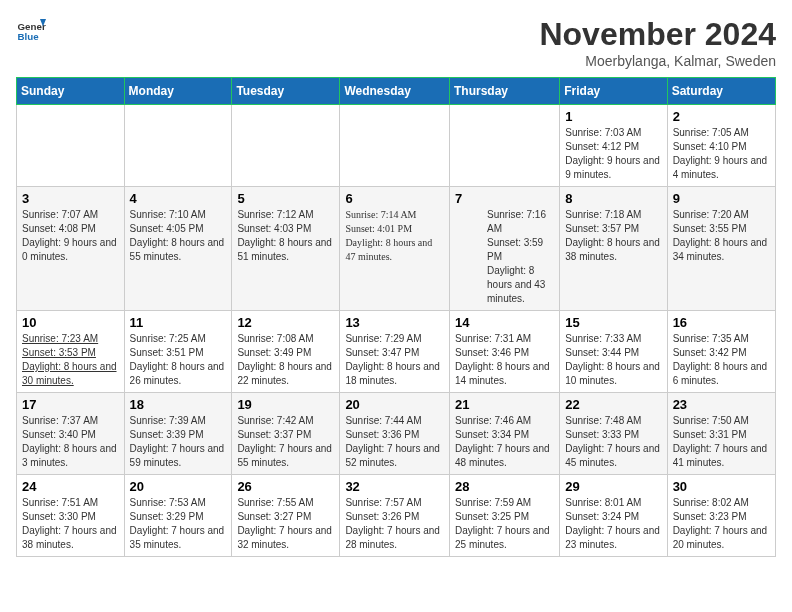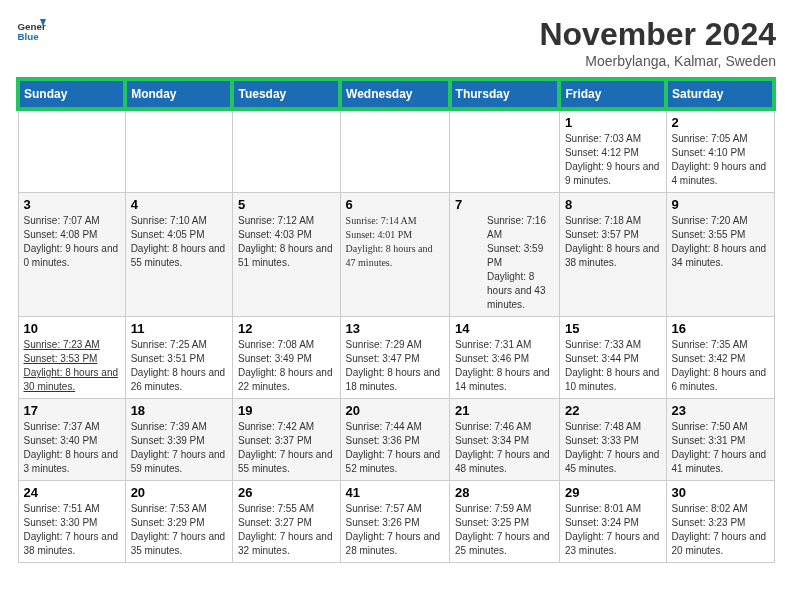--- a/index.html
+++ b/index.html
@@ -42,21 +42,21 @@
       border-collapse: collapse;
       font-size: 11px;
     }
     thead th {
       background-color: #1a6db5;
       color: #fff;
       padding: 6px 4px;
       text-align: left;
       font-size: 12px;
       font-weight: bold;
-      border: 4px solid #22c55e;
+      border: 1px solid #22c55e;
     }
     tbody td {
       border: 1px solid #ccc;
       padding: 4px 5px;
       vertical-align: top;
       height: 80px;
       width: 113px;
     }
     tbody tr:nth-child(even) td {
       background-color: #f5f5f5;
@@ -273,21 +273,21 @@
 Sunset: 3:29 PM
 Daylight: 7 hours and 35 minutes.</div>
         </td>
         <td>
           <span class="day-number">26</span>
           <div class="day-info" style="white-space: pre-line;">Sunrise: 7:55 AM
 Sunset: 3:27 PM
 Daylight: 7 hours and 32 minutes.</div>
         </td>
         <td>
-          <span class="day-number">41</span>
+          <span class="day-number">32</span>
           <div class="day-info" style="white-space: pre-line;">Sunrise: 7:57 AM
 Sunset: 3:26 PM
 Daylight: 7 hours and 28 minutes.</div>
         </td>
         <td>
           <span class="day-number">28</span>
           <div class="day-info" style="white-space: pre-line;">Sunrise: 7:59 AM
 Sunset: 3:25 PM
 Daylight: 7 hours and 25 minutes.</div>
         </td>

